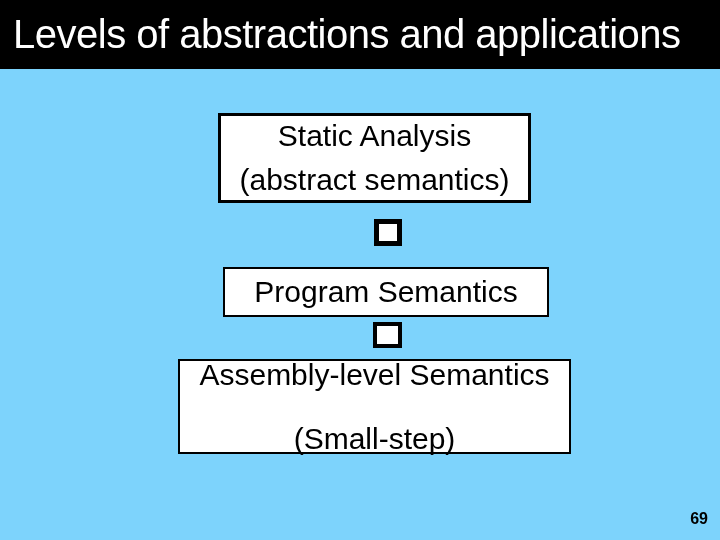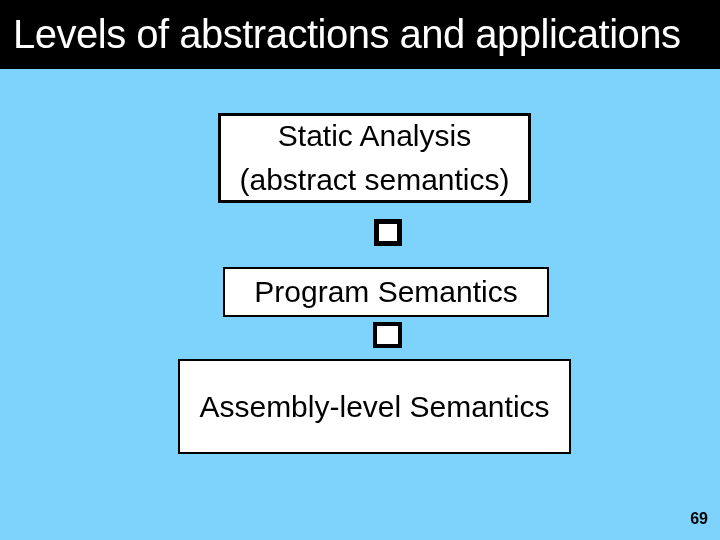--- a/index.html
+++ b/index.html
@@ -113,17 +113,18 @@
   <div class="connector-square square-1"></div>
 
   <div class="diagram-box box-program">
     <div>Program Semantics</div>
   </div>
 
   <div class="connector-square square-2"></div>
 
   <div class="diagram-box box-assembly">
     <div>Assembly-level Semantics</div>
+    <div>(Small-step)</div>
   </div>
 
   <div class="page-number">69</div>
 
 </div>
 
 </body></html>

